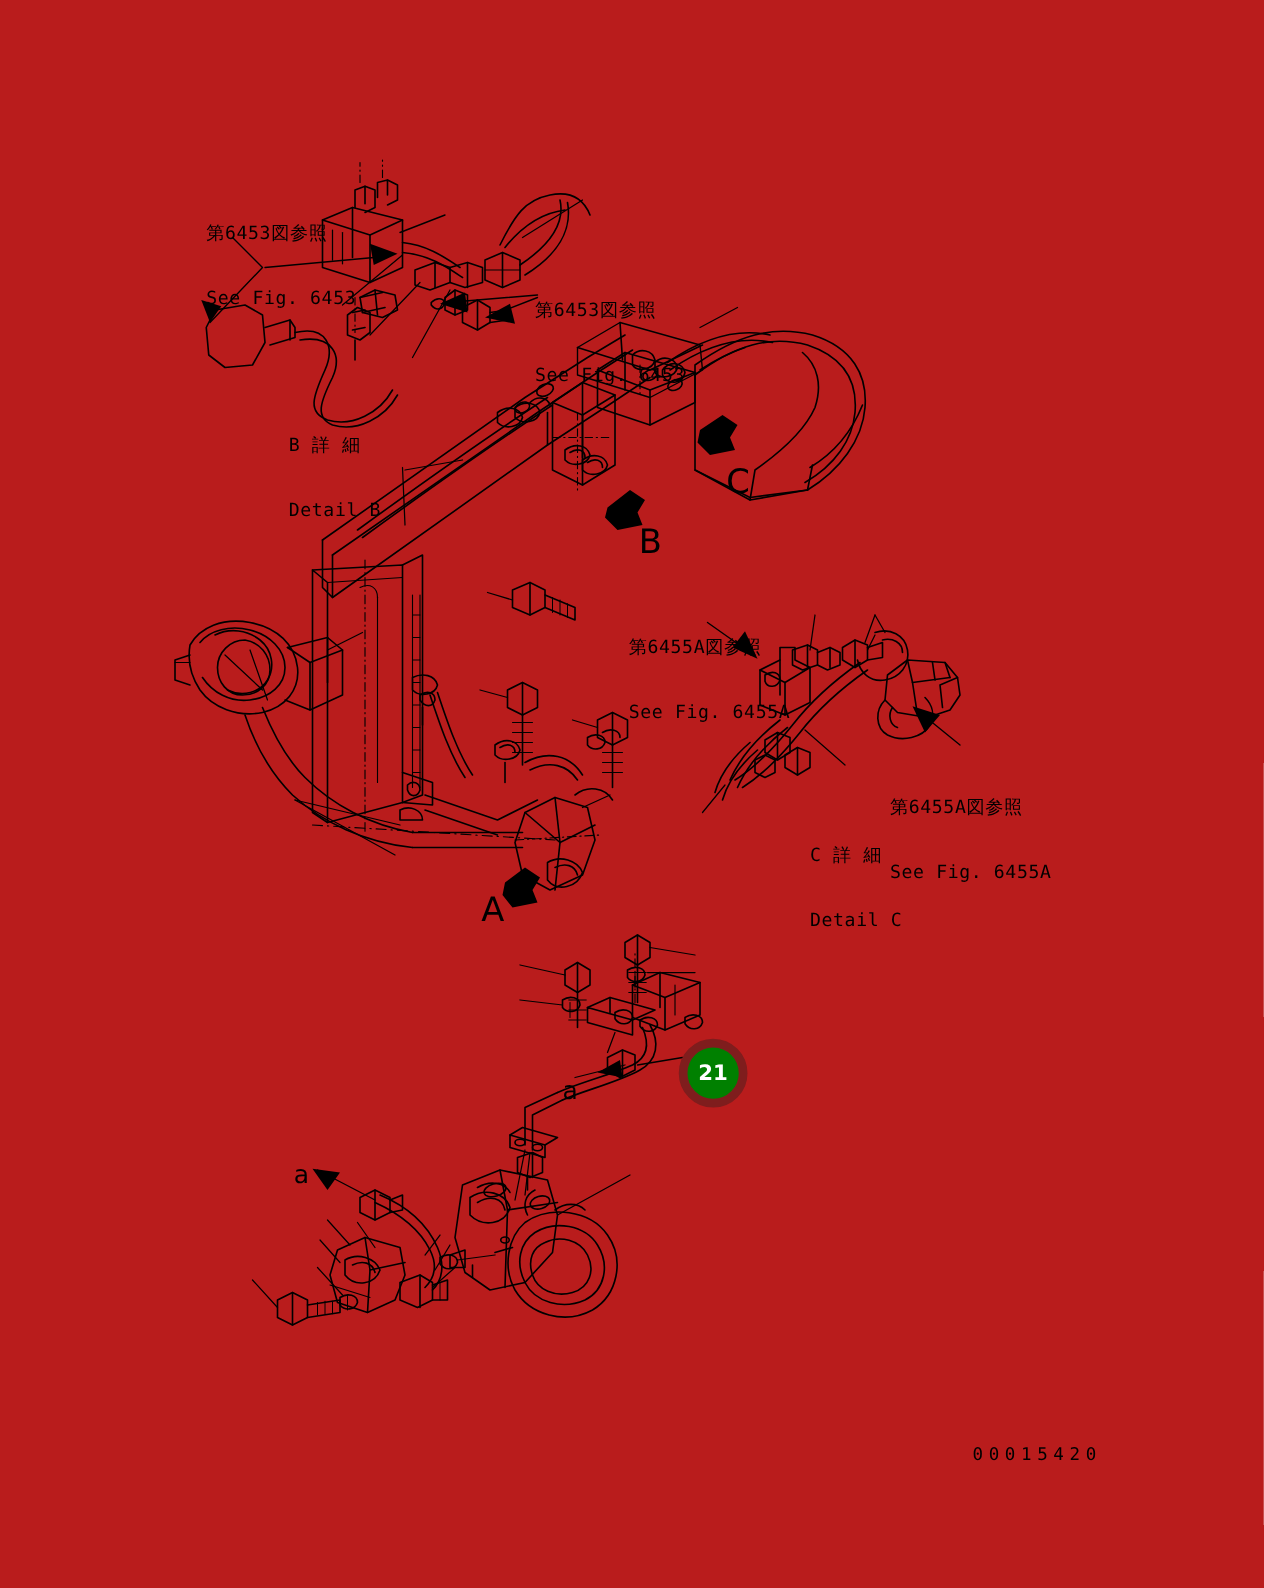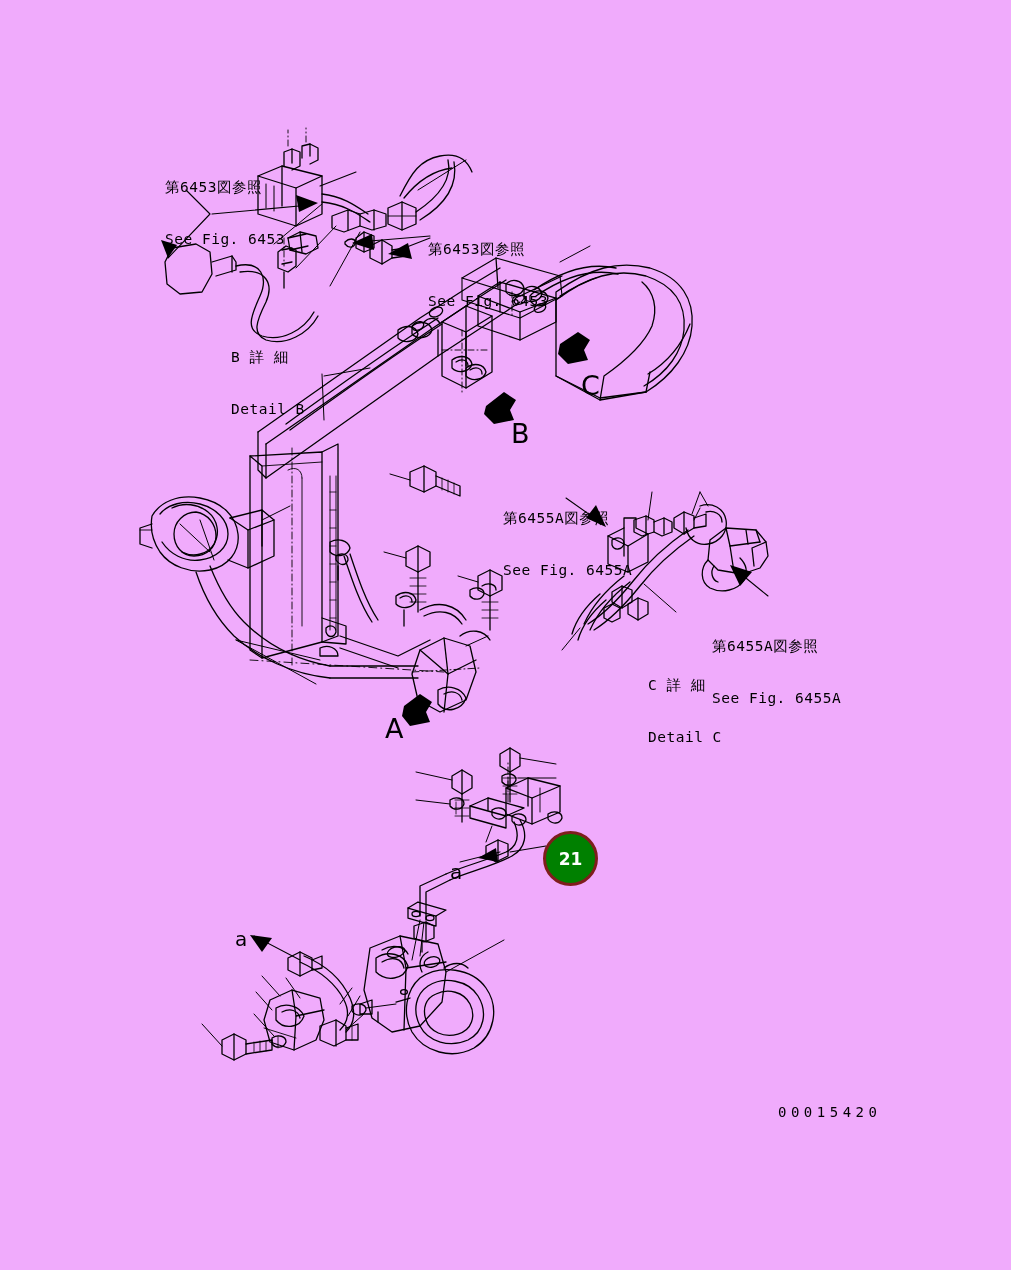--- a/index.html
+++ b/index.html
@@ -11,21 +11,21 @@
   body {
     width: 1011px;
     height: 1270px;
     position: relative;
     overflow: hidden;
     font-family: "DejaVu Sans Mono", monospace;
   }
   #sheet {
     position: absolute;
     inset: 0;
-    background: #f0abfc;
+    background: #b91c1c;
   }
   #sheet svg {
     position: absolute;
     top: 0;
     left: 0;
     display: block;
   }
   .lbl {
     position: absolute;
     color: #000000;
@@ -592,19 +592,19 @@
 
 
   <div class="lbl sec" style="left:385px; top:713px;">A</div>
   <div class="lbl sec" style="left:511px; top:418px;">B</div>
   <div class="lbl sec" style="left:581px; top:370px;">C</div>
 
   <div class="lbl small-sec" style="left:235px; top:928px;">a</div>
   <div class="lbl small-sec" style="left:450px; top:861px;">a</div>
 
   <div class="callout" style="left:543px; top:831px; width:55px; height:55px;
-              background:#008000; border:3px solid #7f1d1d;">
+              background:#008000; border:7px solid #7f1d1d;">
     <span>21</span>
   </div>
 
-  <div class="lbl drawno" style="left:778px; top:1104px;text-align:right;">00015420</div>
+  <div class="lbl drawno" style="left:778px; top:1156px;text-align:right;">00015420</div>
 
 </div>
 
 </body></html>

